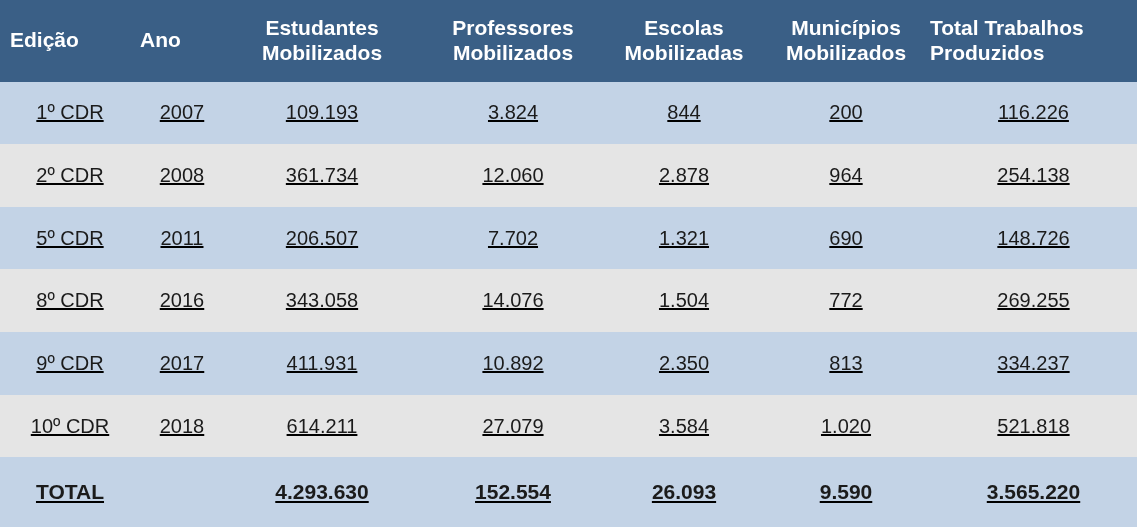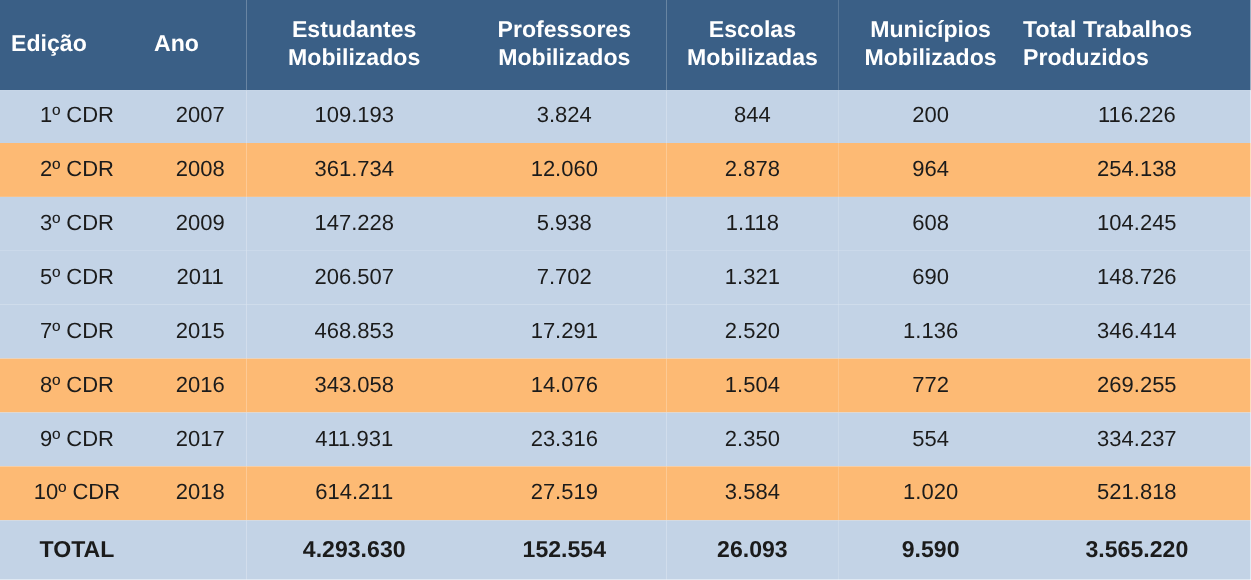--- a/index.html
+++ b/index.html
@@ -56,34 +56,35 @@
   thead th:last-child {
     border-right: 0;
     margin-left: 31px;
   }
   .hdr-line {
     display: block;
   }
   
   tbody tr {
     height: 36px;
+    text-decoration: underline;
   }
   tbody td {
     font-size: 20px;
     color: #1b1b1b;
     text-align: center;
     vertical-align: middle;
     background: #c3d3e6;
     border-right: 2px solid #ffffff;
     border-bottom: 2px solid #ffffff;
     box-sizing: border-box;
     white-space: nowrap;
   }
   tbody tr.alt td {
-    background: #fdba74;
+    background: #e5e5e5;
   }
   tbody td:last-child {
     border-right: 0;
   }
   tbody tr.total-row {
     height: 40px;
   }
   tbody tr.total-row td {
     background: #c3d3e6;
     font-weight: bold;
@@ -159,69 +160,51 @@
       <tr class="alt">
         <td>2º CDR</td>
         <td>2008</td>
         <td>361.734</td>
         <td>12.060</td>
         <td>2.878</td>
         <td>964</td>
         <td>254.138</td>
       </tr>
       <tr>
-        <td>3º CDR</td>
-        <td>2009</td>
-        <td>147.228</td>
-        <td>5.938</td>
-        <td>1.118</td>
-        <td>608</td>
-        <td>104.245</td>
-      </tr>
-      <tr>
         <td>5º CDR</td>
         <td>2011</td>
         <td>206.507</td>
         <td>7.702</td>
         <td>1.321</td>
         <td>690</td>
         <td>148.726</td>
-      </tr>
-      <tr>
-        <td>7º CDR</td>
-        <td>2015</td>
-        <td>468.853</td>
-        <td>17.291</td>
-        <td>2.520</td>
-        <td>1.136</td>
-        <td>346.414</td>
       </tr>
       <tr class="alt">
         <td>8º CDR</td>
         <td>2016</td>
         <td>343.058</td>
         <td>14.076</td>
         <td>1.504</td>
         <td>772</td>
         <td>269.255</td>
       </tr>
       <tr>
         <td>9º CDR</td>
         <td>2017</td>
         <td>411.931</td>
-        <td>23.316</td>
+        <td>10.892</td>
         <td>2.350</td>
-        <td>554</td>
+        <td>813</td>
         <td>334.237</td>
       </tr>
       <tr class="alt">
         <td>10º CDR</td>
         <td>2018</td>
         <td>614.211</td>
-        <td>27.519</td>
+        <td>27.079</td>
         <td>3.584</td>
         <td>1.020</td>
         <td>521.818</td>
       </tr>
       <tr class="total-row">
         <td>TOTAL</td>
         <td class="blank"></td>
         <td>4.293.630</td>
         <td>152.554</td>
         <td>26.093</td>

